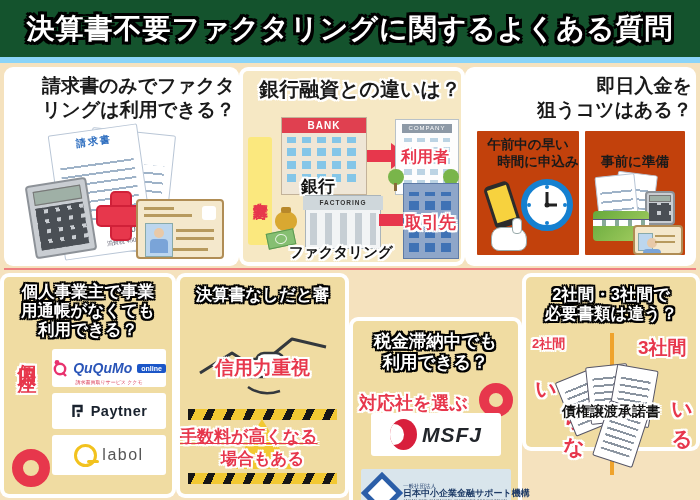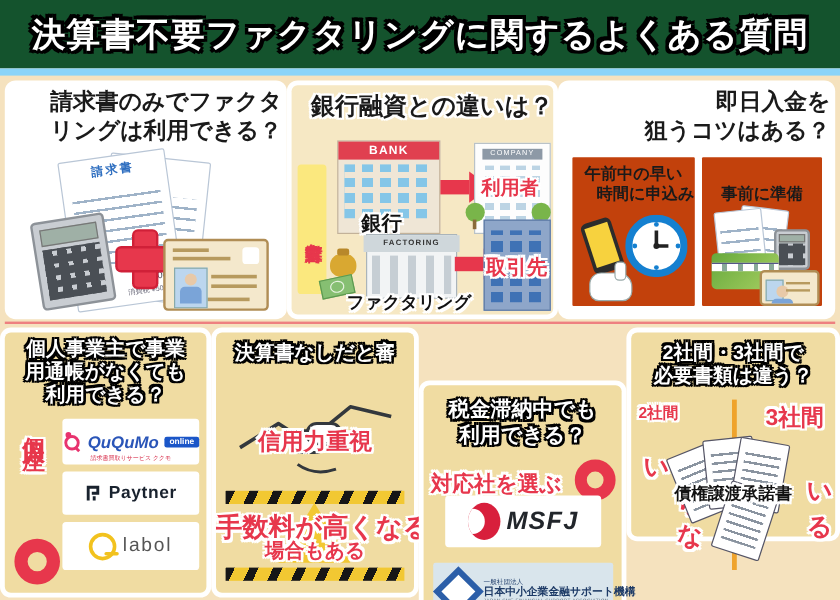--- a/index.html
+++ b/index.html
@@ -301,21 +301,21 @@
       <path d="M2 44 L34 24 L56 38" fill="none" stroke="#33383d" stroke-width="3" stroke-linejoin="round"></path>
       <path d="M128 18 L94 10 L72 28" fill="none" stroke="#33383d" stroke-width="3" stroke-linejoin="round"></path>
       <rect x="44" y="30" width="30" height="18" rx="9" fill="#fff" stroke="#33383d" stroke-width="2.5"></rect>
       <rect x="58" y="24" width="28" height="17" rx="8" fill="#fff" stroke="#33383d" stroke-width="2.5"></rect>
       <path d="M50 58 q14 10 32 4" fill="none" stroke="#33383d" stroke-width="2.5"></path>
     </svg>
     <div class="lbl-onimg ow red" style="left:0;right:0;top:78px;text-align:center;font-size:19px;">信用力重視</div>
 
     <div class="tape" style="left:8px;top:132px;width:149px;"></div>
     <div class="warn-tri" style="left:52px;top:142px;"></div>
-    <div class="lbl-onimg ow red" style="left:0;right:0;top:148px;text-align:left;font-size:22px;">手数料が高くなる</div>
+    <div class="lbl-onimg ow red" style="left:0;right:0;top:148px;text-align:left;font-size:17px;text-decoration:underline;">手数料が高くなる</div>
     <div class="lbl-onimg ow red" style="left:0;right:0;top:171px;text-align:center;font-size:16.5px;">場合もある</div>
     <div class="tape" style="left:8px;top:196px;width:149px;"></div>
   </div>
 
   <div class="panel p-tan" style="left:353px;top:277px;width:165px;height:217px;margin-top:44px;">
     <div class="btitle ob" style="top:10px;font-size:17.5px;line-height:21px;">税金滞納中でも</div>
     <div class="btitle ob" style="top:31px;font-size:17.5px;line-height:21px;">利用できる？</div>
 
     <div class="lbl-onimg ow red" style="left:6px;top:70px;font-size:18px;">対応社を選ぶ</div>
     <div class="ring" style="left:126px;top:62px;width:14px;height:14px;border-width:10px;"></div>

